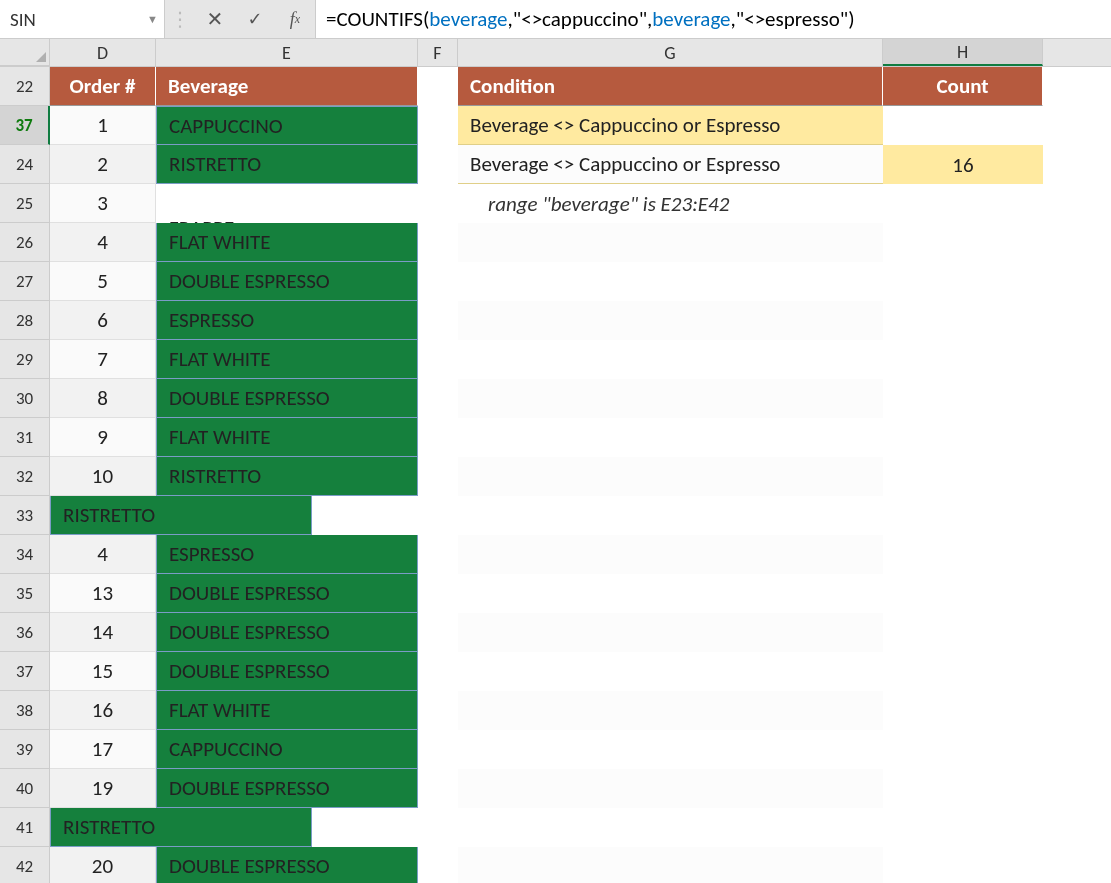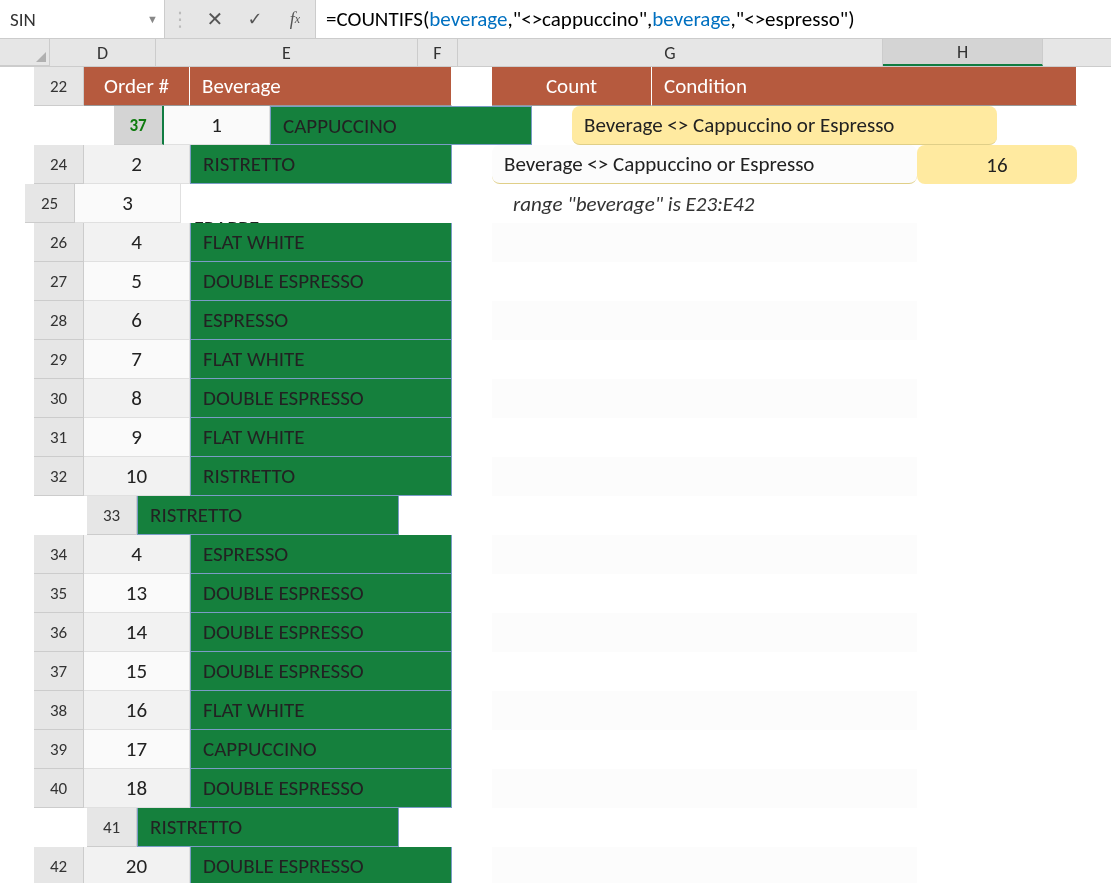--- a/index.html
+++ b/index.html
@@ -110,21 +110,20 @@
   .col-F { width: 40px; }
   .col-G { width: 425px; }
   .col-H { width: 160px; }
   .rows {
     position:absolute;
     top:28px; left:0; right:0; bottom:0;
   }
   .row {
     display:flex;
     height: 39px;
-    justify-content: center;
   }
   .row-h {
     width:50px;
     background:#e6e6e6;
     border-right:1px solid #ccc;
     border-bottom:1px solid #ccc;
     display:flex;
     align-items:center;
     justify-content:center;
     font-size:17px;
@@ -142,40 +141,39 @@
     align-items:center;
     padding: 0 12px;
     font-size:21px;
     color:#222;
     background:#fff;
   }
   .cell.center { justify-content:center; }
   .hdr-cell {
     background:#b65a3e;
     color:#fff;
-    font-weight:400;
+    font-weight:700;
     font-size:21px;
     border-right:1px solid #fff;
     border-bottom:1px solid #999;
   }
   .beverage-cell {
     background:#15803d;
     border:1px solid #7a9cc6;
     border-top:none;
   }
   .beverage-cell.first { border-top:1px solid #7a9cc6; }
   .order-cell {
     background:#fafafa;
     justify-content:center;
   }
   .row:nth-child(odd) .order-cell { background:#f2f2f2; }
   .row:nth-child(odd) .cond-cell-bg { background:#fcfcfc; }
   .highlight {
     background:#ffeaa0;
-    border-radius:8px;
   }
   .highlight.center { justify-content:center; }
   .formula-cell {
     color:#c05a1a;
     font-size:21px;
     overflow:visible;
     white-space:nowrap;
   }
   .italic-note {
     font-style:italic;
@@ -227,22 +225,22 @@
     <div class="col-h col-F">F</div>
     <div class="col-h col-G">G</div>
     <div class="col-h col-H active">H</div>
   </div>
   <div class="rows" id="rows-container">
       <div class="row">
         <div class="row-h">22</div>
         <div class="cell hdr-cell col-D center" style="width: 106px;">Order #</div>
         <div class="cell hdr-cell col-E" style="width: 262px;">Beverage</div>
         <div class="cell col-F" style="width: 40px; border: none;"></div>
+        <div class="cell hdr-cell " style="width: 425px;">Condition</div>
         <div class="cell hdr-cell center" style="width: 160px;">Count</div>
-        <div class="cell hdr-cell " style="width: 425px;">Condition</div>
       </div>
       <div class="row">
         <div class="row-h active r23">37</div>
         <div class="cell order-cell" style="width: 106px;">1</div>
         <div class="cell beverage-cell first" style="width: 262px;">CAPPUCCINO</div>
         <div class="cell" style="width: 40px; border-bottom: none; border-right: none;"></div>
         <div class="cell cond-cell-bg highlight" style="width: 425px; border-bottom: 1px solid rgb(224, 207, 136); border-right: none;">Beverage &lt;&gt; Cappuccino or Espresso</div>
       </div>
       <div class="row">
         <div class="row-h">24</div>
@@ -366,21 +364,21 @@
       <div class="row">
         <div class="row-h">39</div>
         <div class="cell order-cell" style="width: 106px;">17</div>
         <div class="cell beverage-cell" style="width: 262px;">CAPPUCCINO</div>
         <div class="cell" style="width: 40px; border-bottom: none; border-right: none;"></div>
         <div class="cell cond-cell-bg" style="width: 425px; border-bottom: none; border-right: none;"></div>
         <div class="cell" style="width: 160px; border-bottom: none; border-right: none;"></div>
       </div>
       <div class="row">
         <div class="row-h">40</div>
-        <div class="cell order-cell" style="width: 106px;">18</div>
+        <div class="cell order-cell" style="width: 106px;">19</div>
         <div class="cell beverage-cell" style="width: 262px;">DOUBLE ESPRESSO</div>
         <div class="cell" style="width: 40px; border-bottom: none; border-right: none;"></div>
         <div class="cell cond-cell-bg" style="width: 425px; border-bottom: none; border-right: none;"></div>
         <div class="cell" style="width: 160px; border-bottom: none; border-right: none;"></div>
       </div>
       <div class="row">
         <div class="row-h">41</div>
         <div class="cell beverage-cell" style="width: 262px;">RISTRETTO</div>
         <div class="cell" style="width: 40px; border-bottom: none; border-right: none;"></div>
         <div class="cell cond-cell-bg" style="width: 425px; border-bottom: none; border-right: none;"></div>

